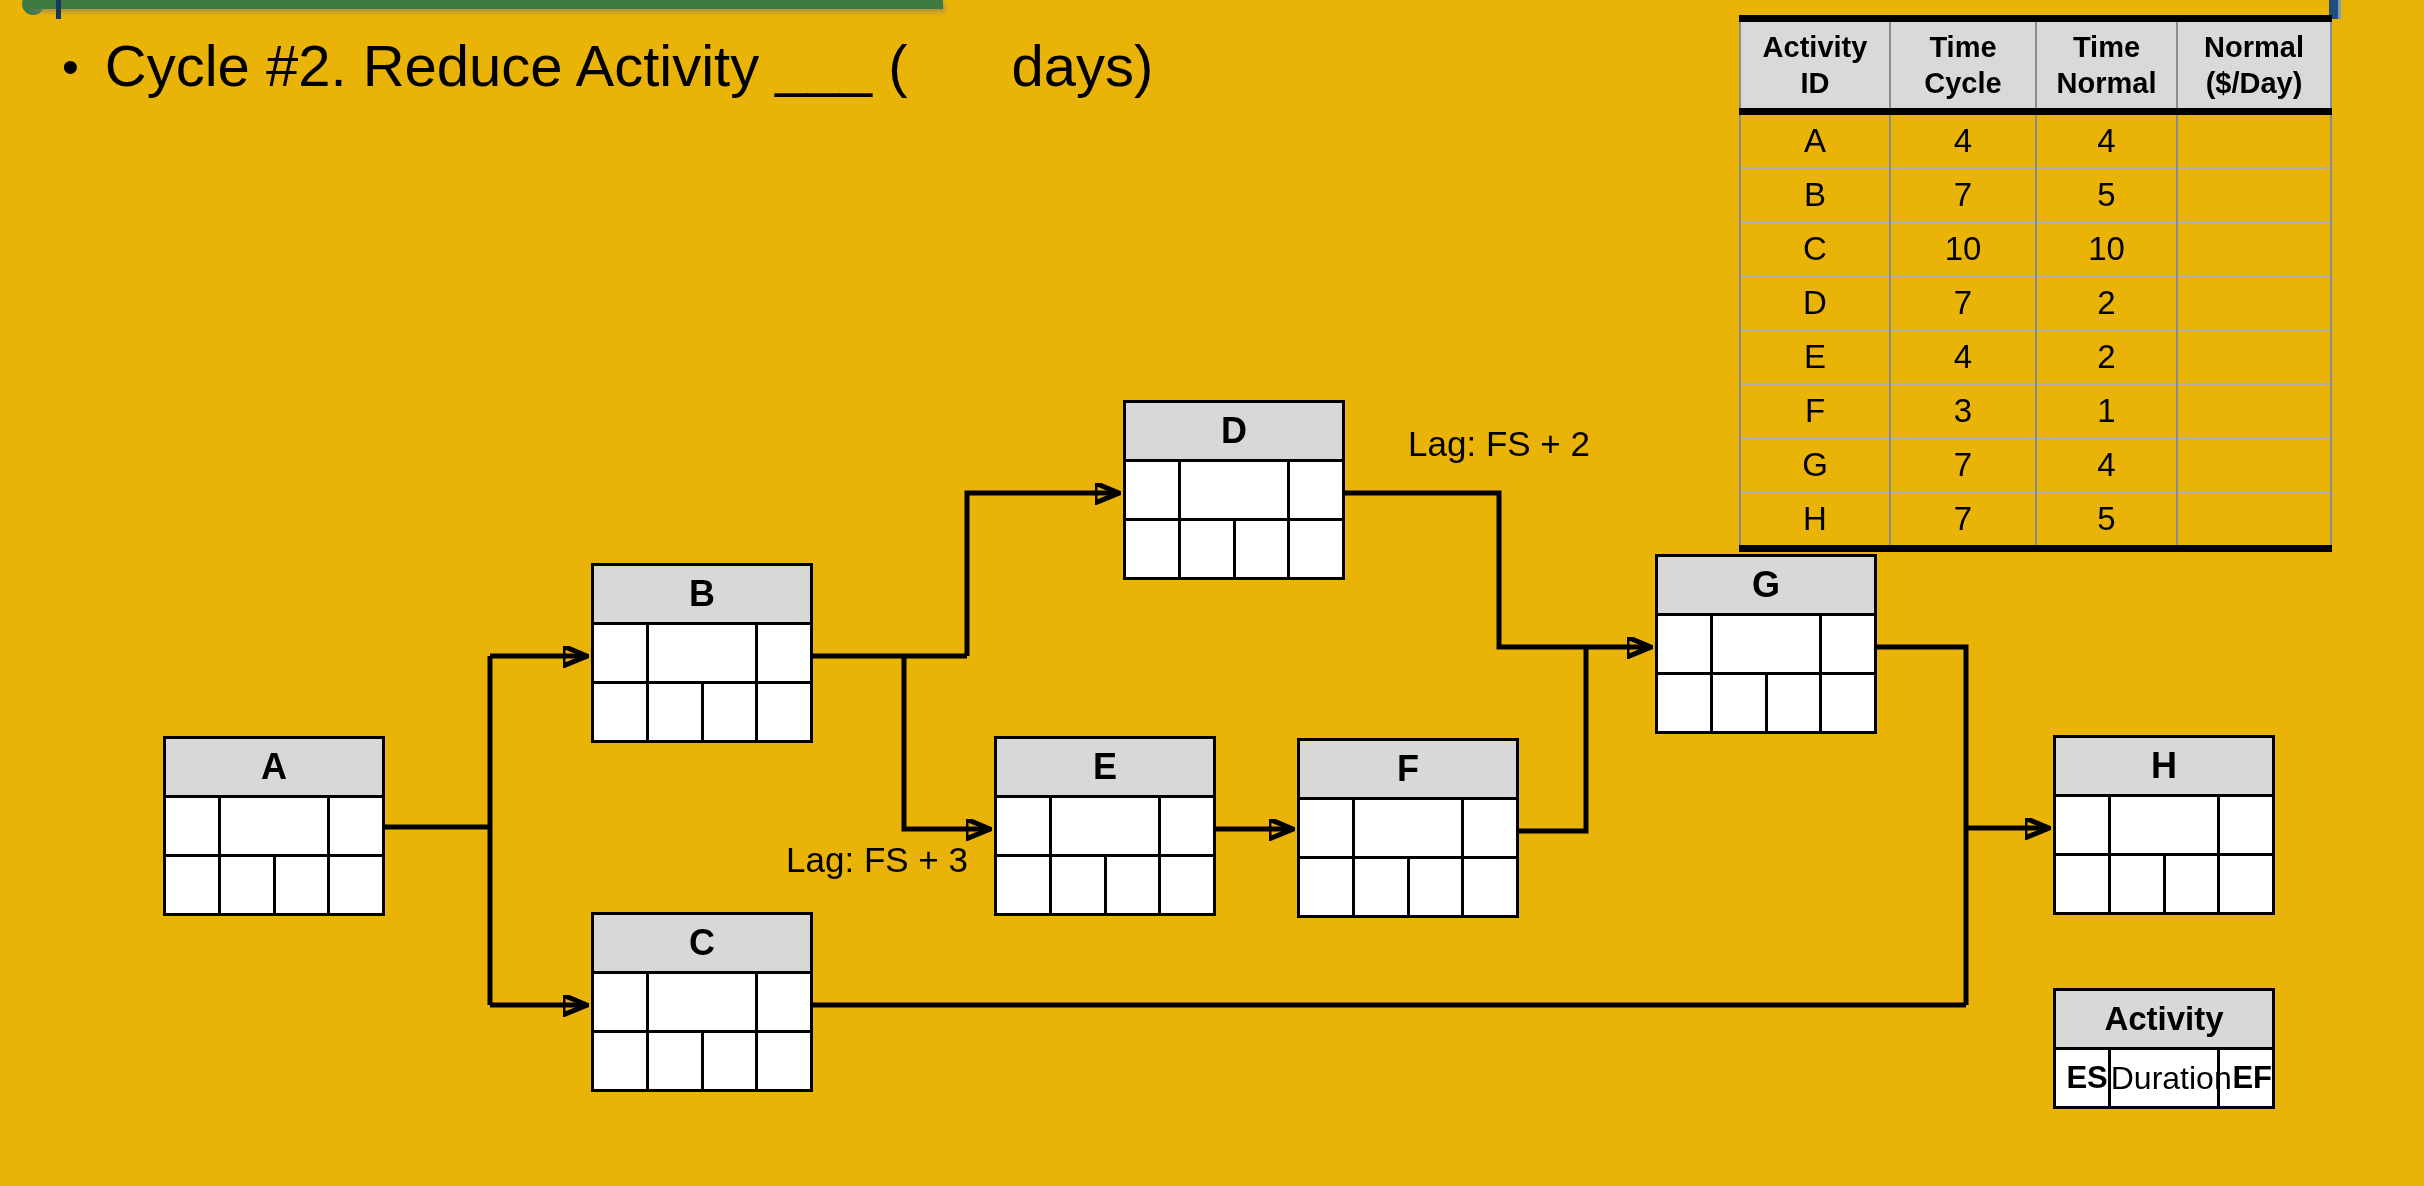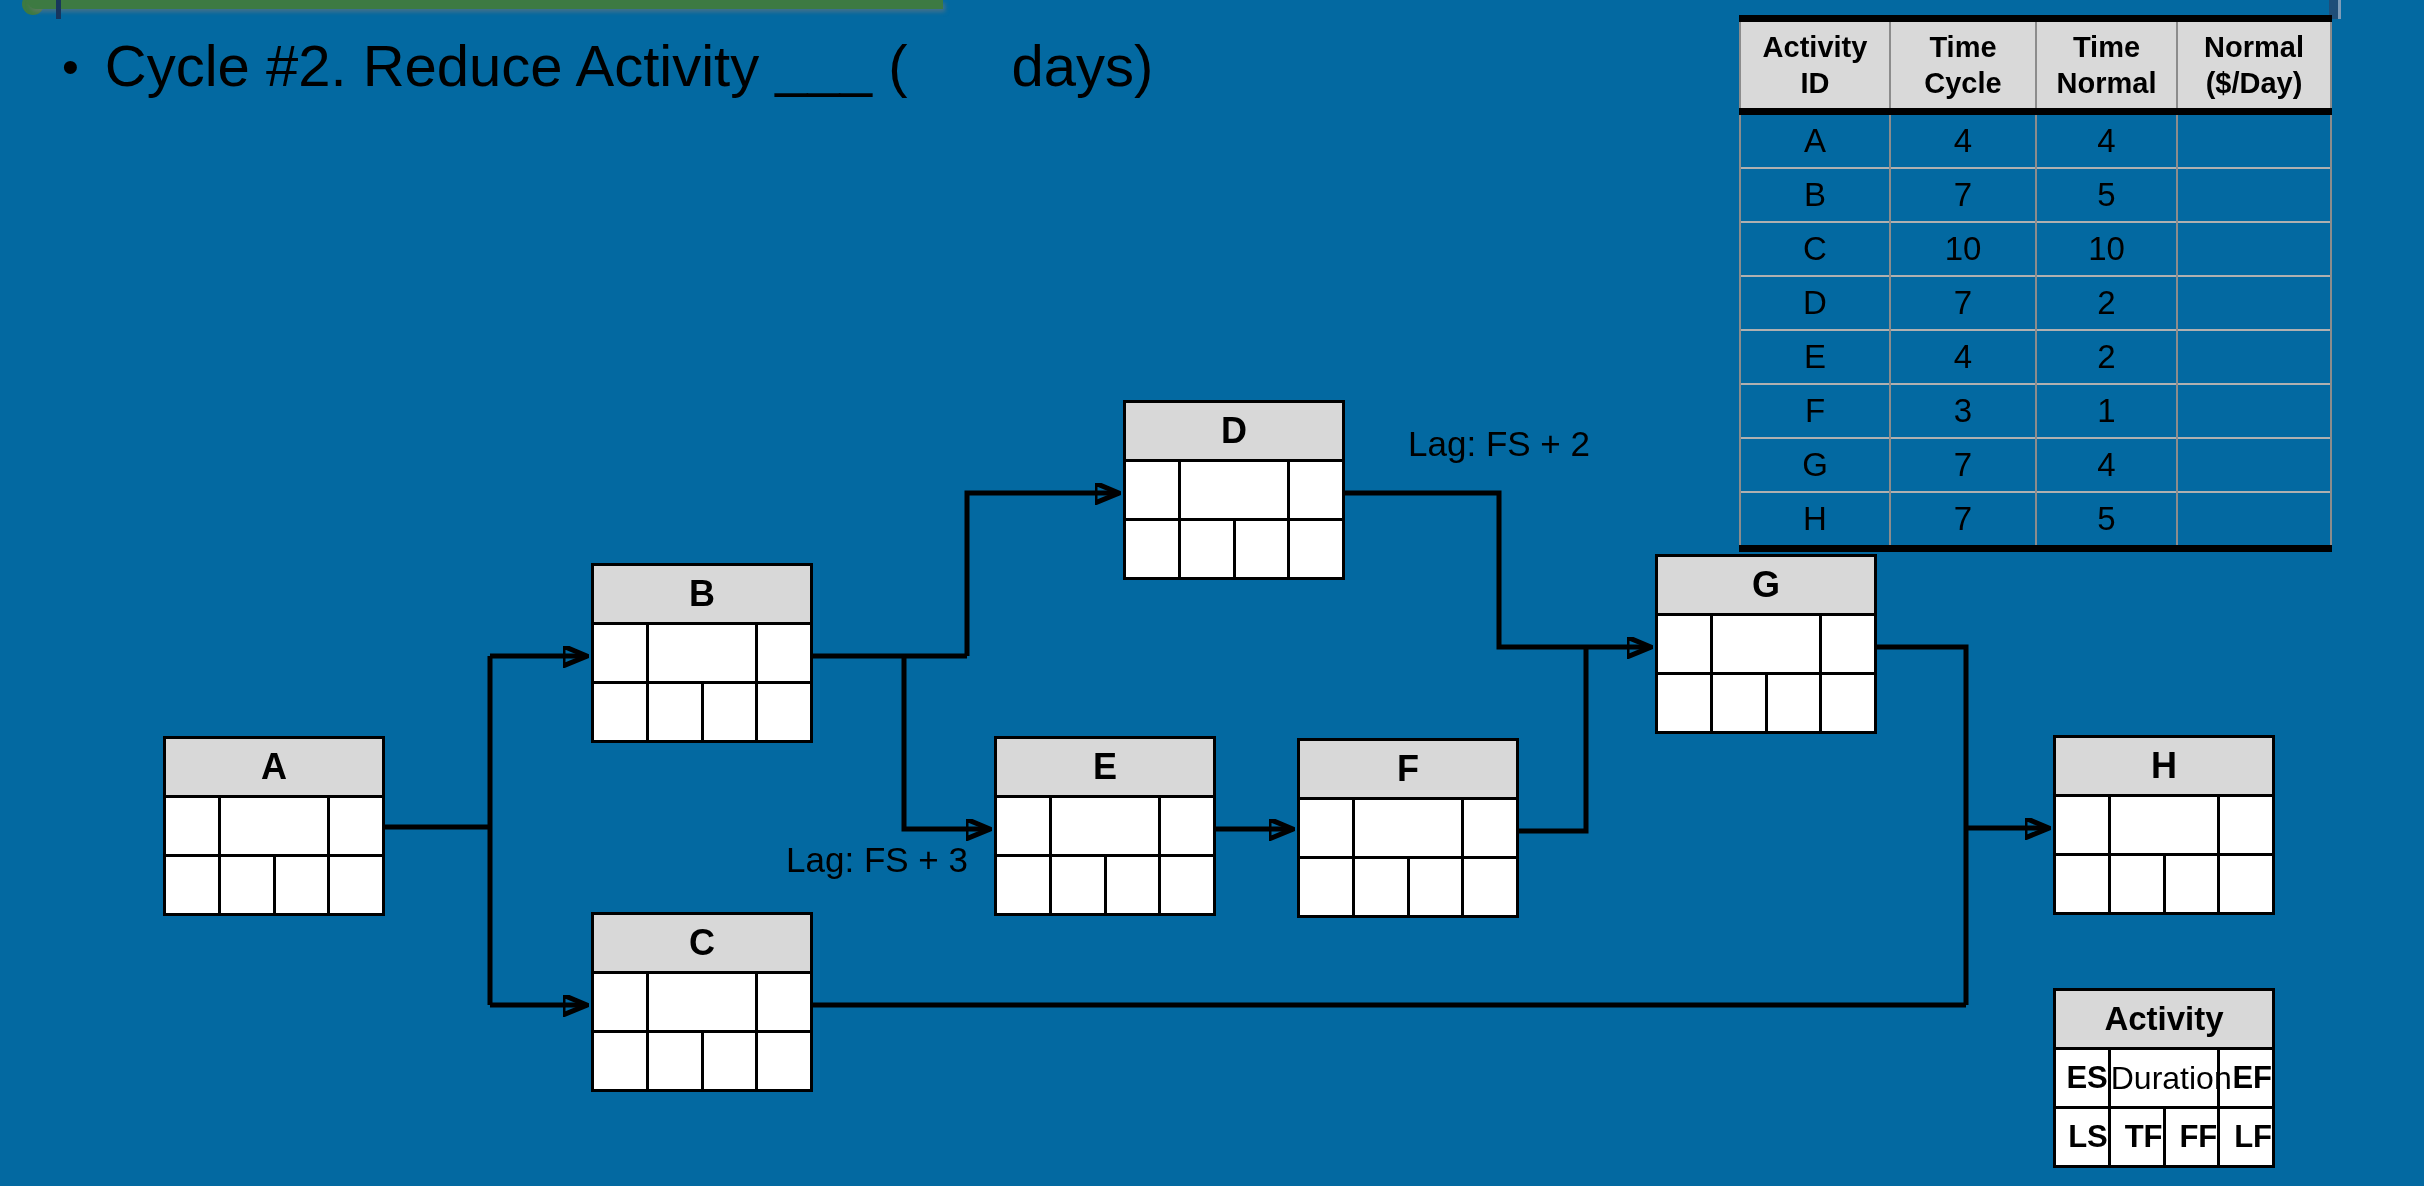--- a/index.html
+++ b/index.html
@@ -1,18 +1,18 @@
 <!DOCTYPE html>
 <html><head>
 <meta charset="utf-8">
 <style>
   html,body { margin:0; padding:0; background:#fff; }
   body { font-family:"Liberation Sans","DejaVu Sans",sans-serif; }
   #canvas {
-    position:relative; width:2424px; height:1186px; background:#0369a1;
+    position:relative; width:2424px; height:1186px; background:#eab308;
     overflow:hidden;
   }
 
   
   .greenbar {
     position:absolute; left:28px; top:0; width:915px; height:9px;
     background:#3d7a42; border-radius:0 0 0 8px;
     box-shadow:2px 3px 4px rgba(120,120,120,.55);
   }
   .greenbar-cap {
@@ -405,22 +405,16 @@
       </colgroup>
     <tbody>
         <tr>
           <th class="nhead" colspan="4">Activity</th>
         </tr>
     <tr>
       <td>ES</td>
       <td class="small" colspan="2">Duration</td>
       <td>EF</td>
     </tr>
-    <tr>
-      <td>LS</td>
-      <td>TF</td>
-      <td>FF</td>
-      <td>LF</td>
-    </tr>
   </tbody>
     </table>
 
 </div>
 
 </body></html>

